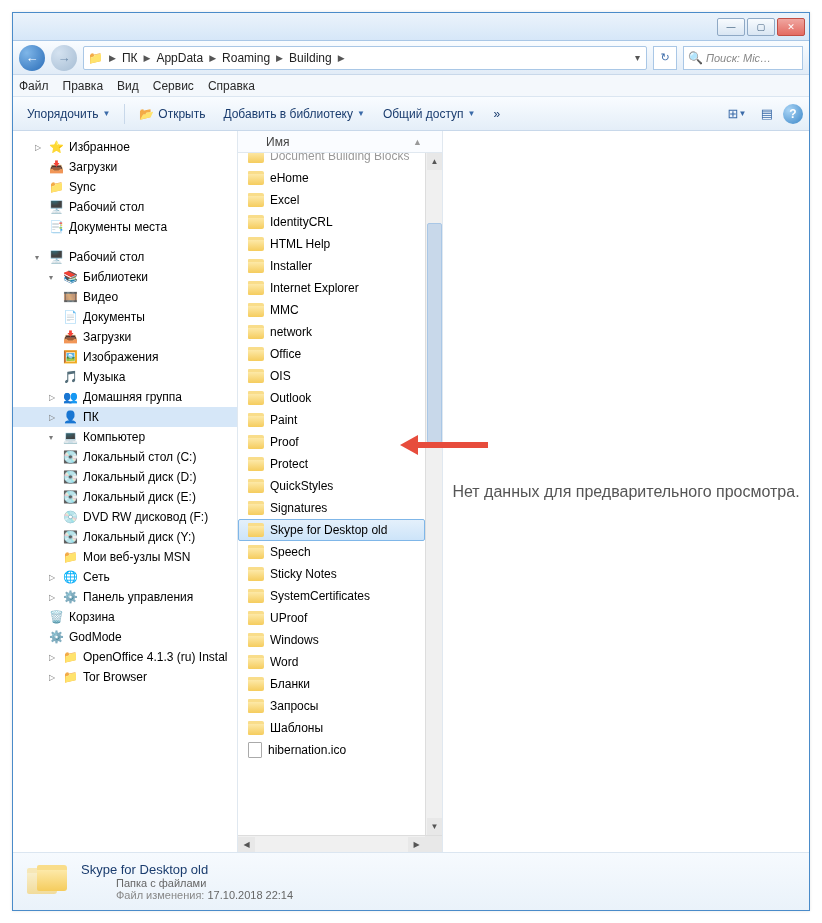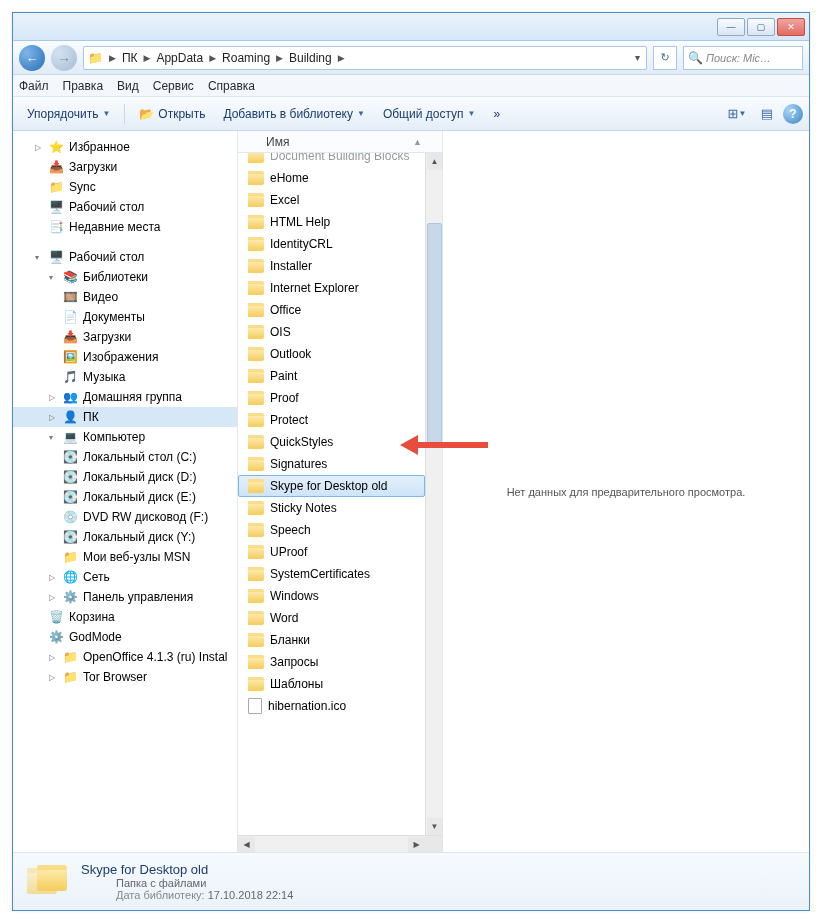--- a/index.html
+++ b/index.html
@@ -44,21 +44,21 @@
 .fl-thumb{position:absolute;top:70px;width:15px;left:1px;height:220px;background:#c8d8ea;border:1px solid #a9c7e6;border-radius:2px;}
 .fl-sb-up,.fl-sb-down{position:absolute;width:15px;height:17px;left:1px;background:#e8e8e8;display:flex;align-items:center;justify-content:center;font-size:8px;color:#555;}
 .fl-sb-up{top:0;} .fl-sb-down{bottom:17px;}
 .fl-hbar{position:absolute;bottom:0;height:17px;left:0;right:0;background:#f0f0f0;border-top:1px solid #ddd;display:flex;}
 .fl-hbar-btn{width:17px;height:15px;margin-top:1px;background:#e8e8e8;display:flex;align-items:center;justify-content:center;font-size:8px;color:#555;}
 .fl-list{overflow:hidden;margin-right:17px;margin-bottom:17px;}
 .fl-item{ display:flex; align-items:center; height:22px; padding-left:10px; font-size:12px; gap:6px;text-align:right;}
 .fl-item.selected{ background:linear-gradient(#e4f0fb,#cde4f9); border:1px solid #7fb6e8; border-radius:2px; padding-left:9px;}
 .folder-icon{width:16px;height:14px;background:linear-gradient(#fde9a8,#f5cc5d);border-radius:1px 2px 2px 1px;border-top:3px solid #f9dd8a;}
 .file-icon{width:14px;height:16px;background:#fff;border:1px solid #aaa;border-radius:1px;}
-.preview{flex:1; display:flex; align-items:center; justify-content:center; font-size:11px; color:#555;}
+.preview{flex:1; display:flex; align-items:center; justify-content:center; font-size:16px; color:#555;}
 .details{ height:58px; border-top:1px solid #dbe6f1; background:linear-gradient(#f6fafe,#eaf2fa); display:flex; align-items:center; padding:6px 14px; gap:12px;}
 .det-icon{ width:42px; height:38px; position:relative;}
 .det-icon .f1,.det-icon .f2{position:absolute;width:30px;height:26px;background:linear-gradient(#fde9a8,#f5cc5d);border-radius:2px 3px 3px 2px;border-top:5px solid #f9dd8a;}
 .det-icon .f1{left:0;top:5px;opacity:0.6;}
 .det-icon .f2{left:10px;top:2px;}
 .det-text{font-size:12px;}
 .det-name{font-size:13px;color:#1a3c6e;}
 .det-sub{color:#666;font-size:11px;padding-left:35px;}
 .det-label{color:#888;}
 .arrow-callout{position:absolute; left:400px; top:435px; display:flex; align-items:center; pointer-events:none;}
@@ -151,21 +151,21 @@
     <div class="sb-item l1">
             <span class="sb-icon">📁</span>
             <span>Sync</span>
           </div>
     <div class="sb-item l1">
             <span class="sb-icon">🖥️</span>
             <span>Рабочий стол</span>
           </div>
     <div class="sb-item l1">
             <span class="sb-icon">📑</span>
-            <span>Недавние места</span>
+            <span>Документы места</span>
           </div>
     <div class="sb-gap"></div>
     <div class="sb-item">
             <span class="sb-tri">▾</span>
             <span class="sb-icon">🖥️</span>
             <span>Рабочий стол</span>
           </div>
     <div class="sb-item l1">
             <span class="sb-tri">▾</span>
             <span class="sb-icon">📚</span>
@@ -274,36 +274,44 @@
               <div class="fl-item">
                 <div class="folder-icon"></div>
                 <span>eHome</span>
               </div>
               <div class="fl-item">
                 <div class="folder-icon"></div>
                 <span>Excel</span>
               </div>
               <div class="fl-item">
                 <div class="folder-icon"></div>
+                <span>IdentityCRL</span>
+              </div>
+              <div class="fl-item">
+                <div class="folder-icon"></div>
                 <span>HTML Help</span>
               </div>
               <div class="fl-item">
                 <div class="folder-icon"></div>
-                <span>IdentityCRL</span>
-              </div>
-              <div class="fl-item">
-                <div class="folder-icon"></div>
                 <span>Installer</span>
               </div>
               <div class="fl-item">
                 <div class="folder-icon"></div>
                 <span>Internet Explorer</span>
               </div>
               <div class="fl-item">
                 <div class="folder-icon"></div>
+                <span>MMC</span>
+              </div>
+              <div class="fl-item">
+                <div class="folder-icon"></div>
+                <span>network</span>
+              </div>
+              <div class="fl-item">
+                <div class="folder-icon"></div>
                 <span>Office</span>
               </div>
               <div class="fl-item">
                 <div class="folder-icon"></div>
                 <span>OIS</span>
               </div>
               <div class="fl-item">
                 <div class="folder-icon"></div>
                 <span>Outlook</span>
               </div>
@@ -326,33 +334,33 @@
               <div class="fl-item">
                 <div class="folder-icon"></div>
                 <span>Signatures</span>
               </div>
               <div class="fl-item selected">
                 <div class="folder-icon"></div>
                 <span>Skype for Desktop old</span>
               </div>
               <div class="fl-item">
                 <div class="folder-icon"></div>
+                <span>Speech</span>
+              </div>
+              <div class="fl-item">
+                <div class="folder-icon"></div>
                 <span>Sticky Notes</span>
               </div>
               <div class="fl-item">
                 <div class="folder-icon"></div>
-                <span>Speech</span>
+                <span>SystemCertificates</span>
               </div>
               <div class="fl-item">
                 <div class="folder-icon"></div>
                 <span>UProof</span>
-              </div>
-              <div class="fl-item">
-                <div class="folder-icon"></div>
-                <span>SystemCertificates</span>
               </div>
               <div class="fl-item">
                 <div class="folder-icon"></div>
                 <span>Windows</span>
               </div>
               <div class="fl-item">
                 <div class="folder-icon"></div>
                 <span>Word</span>
               </div>
               <div class="fl-item">
@@ -392,21 +400,21 @@
 </div>
 
 <div class="details">
   <div class="det-icon">
           <div class="f1"></div>
           <div class="f2"></div>
         </div>
   <div class="det-text">
     <div class="det-name">Skype for Desktop old</div>
     <div class="det-sub">Папка с файлами</div>
-    <div class="det-sub"><span class="det-label">Дата библиотеку:</span> <span>17.10.2018 22:14</span></div>
+    <div class="det-sub"><span class="det-label">Файл изменения:</span> <span>17.10.2018 22:14</span></div>
   </div>
 </div>
 
 </div>
 
 <div class="arrow-callout">
   <div class="arrow-head"></div>
       <div class="arrow-line"></div>
 </div>
 

